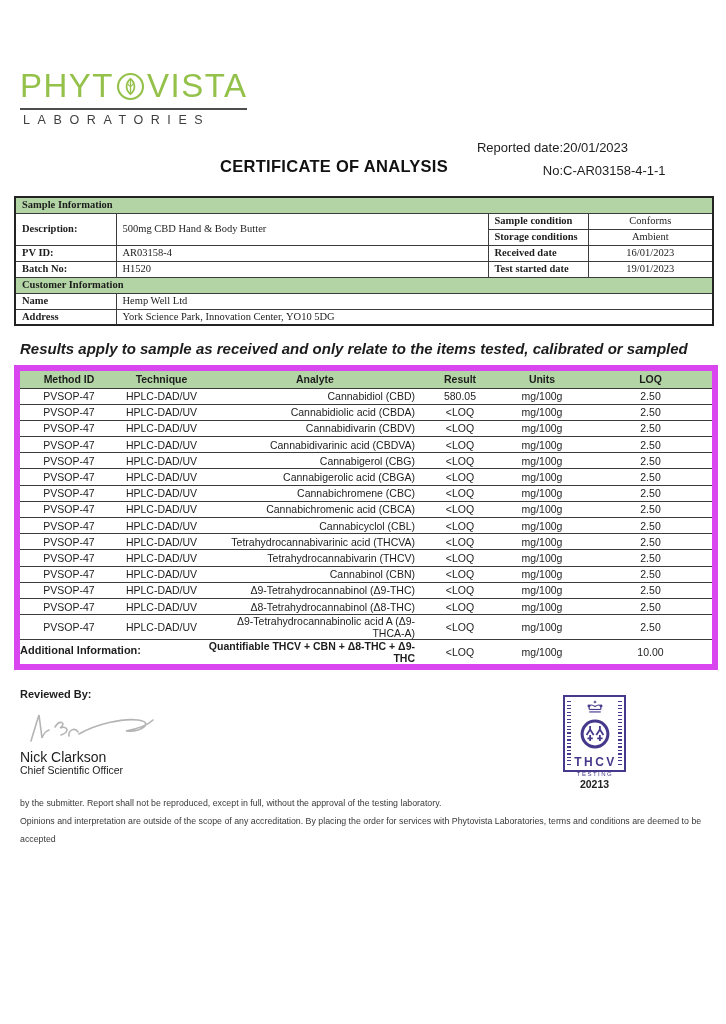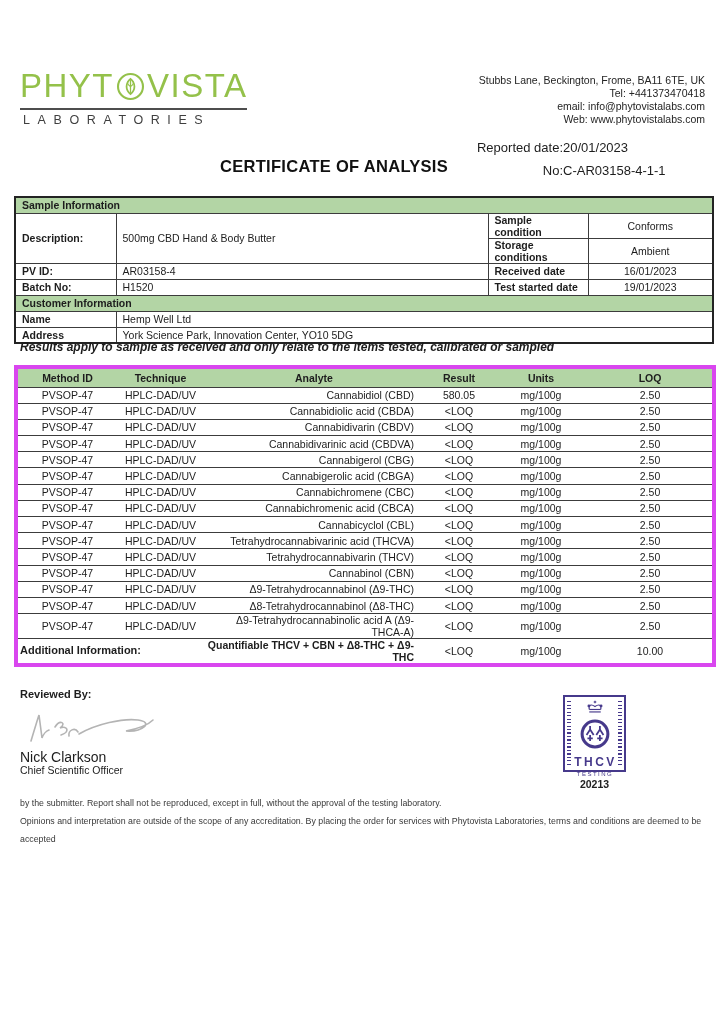--- a/index.html
+++ b/index.html
@@ -24,34 +24,34 @@
 
   
   .title-band{position:absolute;top:128px;left:0;right:0;height:60px;}
   .coa-title{position:absolute;top:21px;left:0;right:58px;text-align:center;font-size:16.5px;font-weight:bold;letter-spacing:0.3px;color:#111;}
   .dates{position:absolute;top:4px;right:21px;display:grid;grid-template-columns:auto 142px;row-gap:8px;font-size:13px;}
   .dates .dlabel{text-align:right;}
   .dates .dvalue{text-align:left;}
 
   
   table{border-collapse:collapse;table-layout:fixed;}
-  .info-table{position:absolute;top:188px;left:14px;width:698px;font-size:10.5px;border:2px solid #232323;}
+  .info-table{position:absolute;top:188px;left:14px;width:698px;font-size:10.5px;border:2px solid #232323;font-family:Liberation Serif, serif;}
   .info-table td{border:1px solid var(--line);height:16px;padding:0 6px;vertical-align:middle;line-height:12px;}
   .info-table td.section{background:var(--header-green);font-weight:bold;}
   .info-table td.lbl{font-weight:bold;}
   .info-table td.ctr{text-align:center;}
 
   
-  .results-table{position:absolute;top:357px;left:14px;width:698px;font-size:10.5px;border:4px solid #d946ef;}
+  .results-table{position:absolute;top:357px;left:14px;width:698px;font-size:10.5px;border:6px solid #d946ef;}
   .results-table th{background:var(--header-green);font-weight:bold;height:20px;border-bottom:1px solid var(--line);text-align:center;}
   .results-table td{height:16.2px;border-top:1px solid var(--line);text-align:center;vertical-align:middle;line-height:12px;}
   .results-table td.c-analyte{text-align:right;padding-right:10px;}
   .results-table tr.bold-row td.c-analyte{font-weight:bold;}
 
-  .note{position:absolute;top:332px;left:20px;font-size:12px;font-style:italic;font-weight:bold;color:#1c1c1c;}
+  .note{position:absolute;top:332px;left:20px;font-size:15px;font-style:italic;font-weight:bold;color:#1c1c1c;}
   .add-info{position:absolute;top:636px;left:20px;font-size:11px;font-weight:bold;}
   .reviewed{position:absolute;top:680px;left:20px;font-size:11px;font-weight:bold;text-align:right;}
   .signature{position:absolute;top:692px;left:22px;}
   .reviewer-name{position:absolute;top:741px;left:20px;font-size:14px;}
   .reviewer-title{position:absolute;top:756px;left:20px;font-size:10.5px;}
 
   
   .ukas-box{position:absolute;top:687px;left:563px;width:63px;height:77px;border:2px solid var(--ukas-purple);background:#fff;display:flex;flex-direction:column;align-items:center;}
   .ukas-ruler{position:absolute;top:4px;bottom:4px;width:4px;background:repeating-linear-gradient(to bottom,var(--ukas-purple) 0 1px,transparent 1px 3.5px);}
   .ukas-ruler.l{left:2px;}
@@ -76,26 +76,20 @@
               <circle cx="18" cy="18" r="15.5" fill="none" stroke="#94c14a" stroke-width="2.6"></circle>
               <path d="M18,8.5 C11.5,14 11.5,22 18,27.5 C24.5,22 24.5,14 18,8.5 Z" fill="none" stroke="#94c14a" stroke-width="2.2"></path>
               <path d="M18,10 L18,26" stroke="#94c14a" stroke-width="1.6"></path>
               <path d="M18,18 C15,16 14,13.5 14.5,11.5 M18,18 C21,16 22,13.5 21.5,11.5" fill="none" stroke="#94c14a" stroke-width="1.3"></path>
             </svg>
           </span>
           <span>VISTA</span>
       </div>
       <div class="logo-rule"></div>
       <div class="logo-sub">LABORATORIES</div>
-    </div>
-    <div class="contact">
-      <div>Stubbs Lane, Beckington, Frome, BA11 6TE, UK</div>
-      <div>Tel: +441373470418</div>
-      <div>email: info@phytovistalabs.com</div>
-      <div>Web: www.phytovistalabs.com</div>
     </div>
   </div>
 
   <div class="title-band">
     <div class="coa-title">CERTIFICATE OF ANALYSIS</div>
     <div class="dates">
       <span class="dlabel">Reported date:</span>
       <span class="dvalue">20/01/2023</span>
       <span class="dlabel">No:</span>
       <span class="dvalue">C-AR03158-4-1-1</span>

